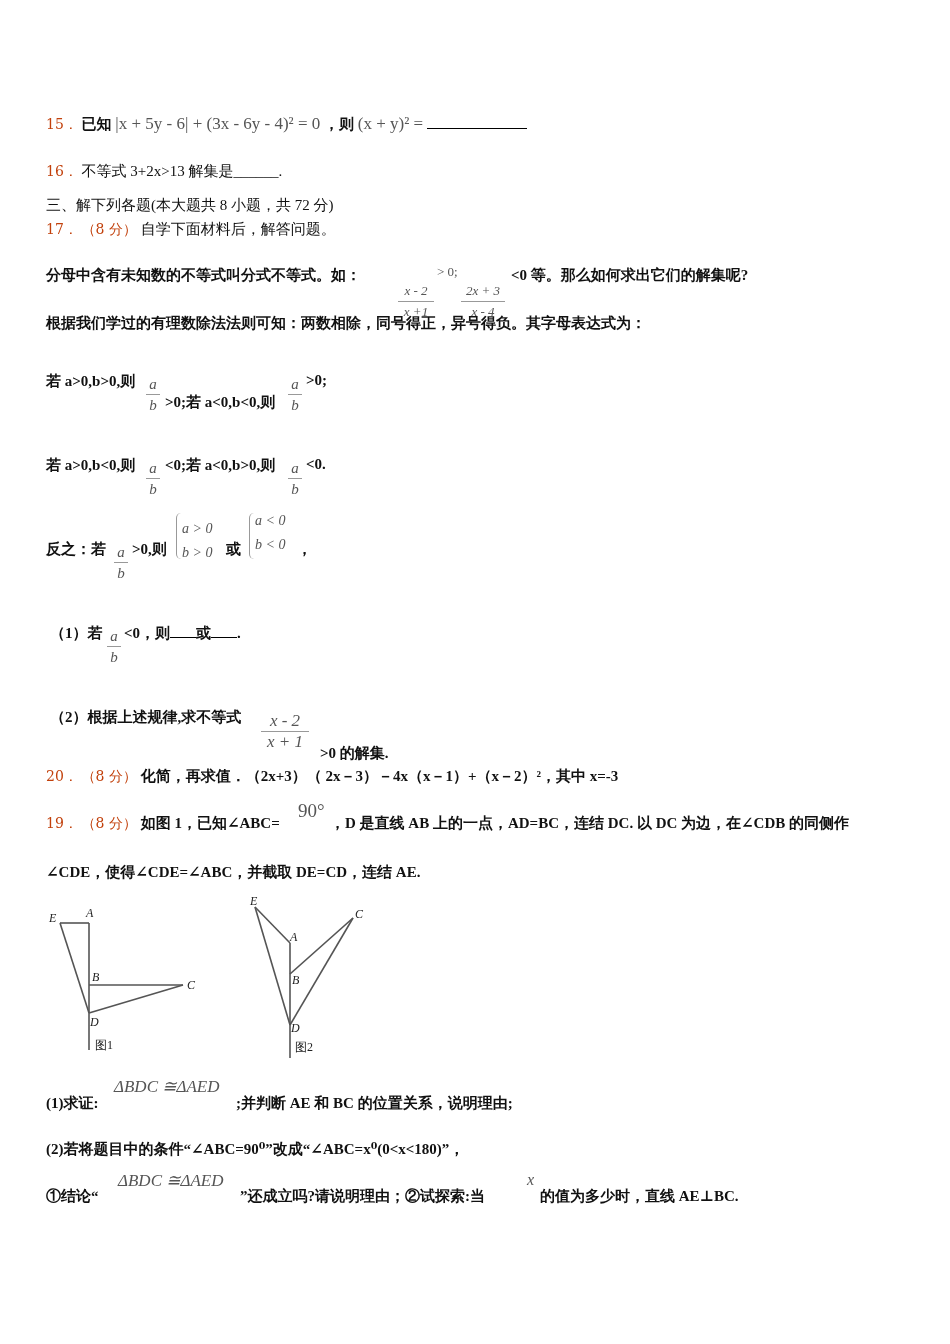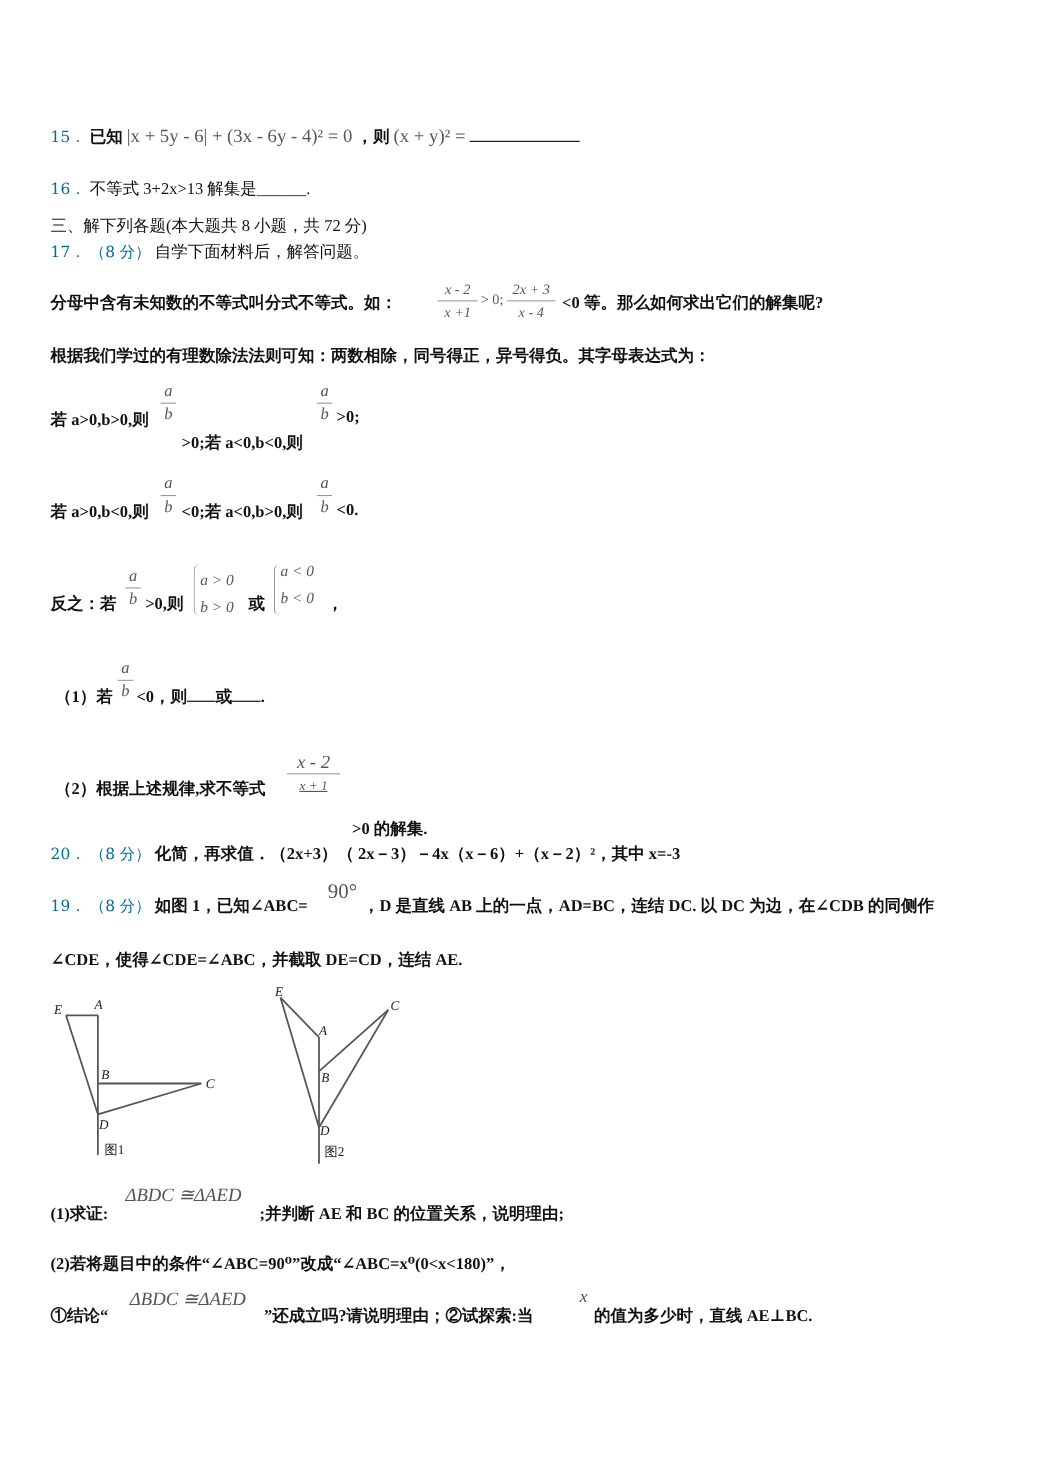--- a/index.html
+++ b/index.html
@@ -1,24 +1,24 @@
 <!DOCTYPE html>
 <html><head>
 <meta charset="utf-8">
 <style>
   html, body { margin: 0; padding: 0; background: #ffffff; }
   body { width: 950px; height: 1344px; position: relative; overflow: hidden;
          font-family: "Liberation Serif", "DejaVu Serif", serif; color: #111; }
   .abs { position: absolute; white-space: nowrap; }
   .t { font-size: 15px; }
   .b { font-weight: bold; }
-  .num { font-family: "DejaVu Serif", serif; font-size: 14px; font-weight: normal; color:#0369a1; }
+  .num { font-family: "DejaVu Serif", serif; font-size: 14px; font-weight: normal; color:#c2410c; }
   .m { font-family: "Liberation Serif", serif; font-style: italic; color: #555; font-weight: normal; }
   .mu { font-family: "Liberation Serif", serif; color: #555; font-weight: normal; }
-  .frac { position: absolute; text-align: center; color: #555; font-family: "Liberation Serif", serif; font-weight: normal; }
+  .frac { position: absolute; text-align: center; color: #555; font-family: "Liberation Serif", serif; font-weight: normal; margin-top: 28px; }
   .frac .n, .frac .d { display: block; font-size: 15px; line-height: 18px; }
   .frac .bar { display: block; border-top: 1px solid #999; margin: 1px 0; }
   .blank { display: inline-block; border-bottom: 1px solid #000; vertical-align: baseline; }
   .brace { position: absolute; border-left: 1px solid #999; border-radius: 6px 0 0 6px; }
   .sys { position: absolute; font-family: "Liberation Serif", serif; color:#555; font-size: 14px; line-height: 24px; }
   svg text { font-family: "Liberation Serif", serif; font-style: italic; font-size: 12px; fill: #222; }
   svg .cap { font-style: normal; font-size: 12px; }
 </style>
 </head>
 <body>
@@ -116,28 +116,28 @@
     <span class="d m">b</span>
 </div>
 <div class="abs t b" style="left:124px; top:624px;">
   <span>&lt;0，则</span><span class="blank" style="width:26px;"></span><span>或</span><span class="blank" style="width:26px;"></span><span>.</span>
 </div>
 
 <div class="abs t b" style="left:50px; top:708px;">（2）根据上述规律,求不等式</div>
 <div class="frac" style="left:261px; top:684px; width:48px;">
   <span class="n m" style="font-size:17px;">x - 2</span>
     <span class="bar"></span>
-    <span class="d m" style="font-size:12px;text-decoration:underline;">x + 1</span>
+    <span class="d m" style="font-size:17px;">x + 1</span>
 </div>
 <div class="abs t b" style="left:320px; top:744px;">&gt;0 的解集.</div>
 
 <div class="abs t" style="left:46px; top:767px;">
   <span class="num">20．</span>
   <span class="num">（8 分）</span>
-  <span class="b">化简，再求值．（2x+3）（ 2x－3）－4x（x－6）+（x－2）²，其中 x=-3</span>
+  <span class="b">化简，再求值．（2x+3）（ 2x－3）－4x（x－1）+（x－2）²，其中 x=-3</span>
 </div>
 
 <div class="abs t" style="left:46px; top:814px;">
   <span class="num">19．</span>
   <span class="num">（8 分）</span>
   <span class="b">如图 1，已知∠ABC=</span>
 </div>
 <div class="abs mu" style="left:298px; top:800px; font-size:19px;">90°</div>
 <div class="abs t b" style="left:330px; top:814px;">，D 是直线 AB 上的一点，AD=BC，连结 DC. 以 DC 为边，在∠CDB 的同侧作</div>
 <div class="abs t b" style="left:46px; top:863px;">∠CDE，使得∠CDE=∠ABC，并截取 DE=CD，连结 AE.</div>

